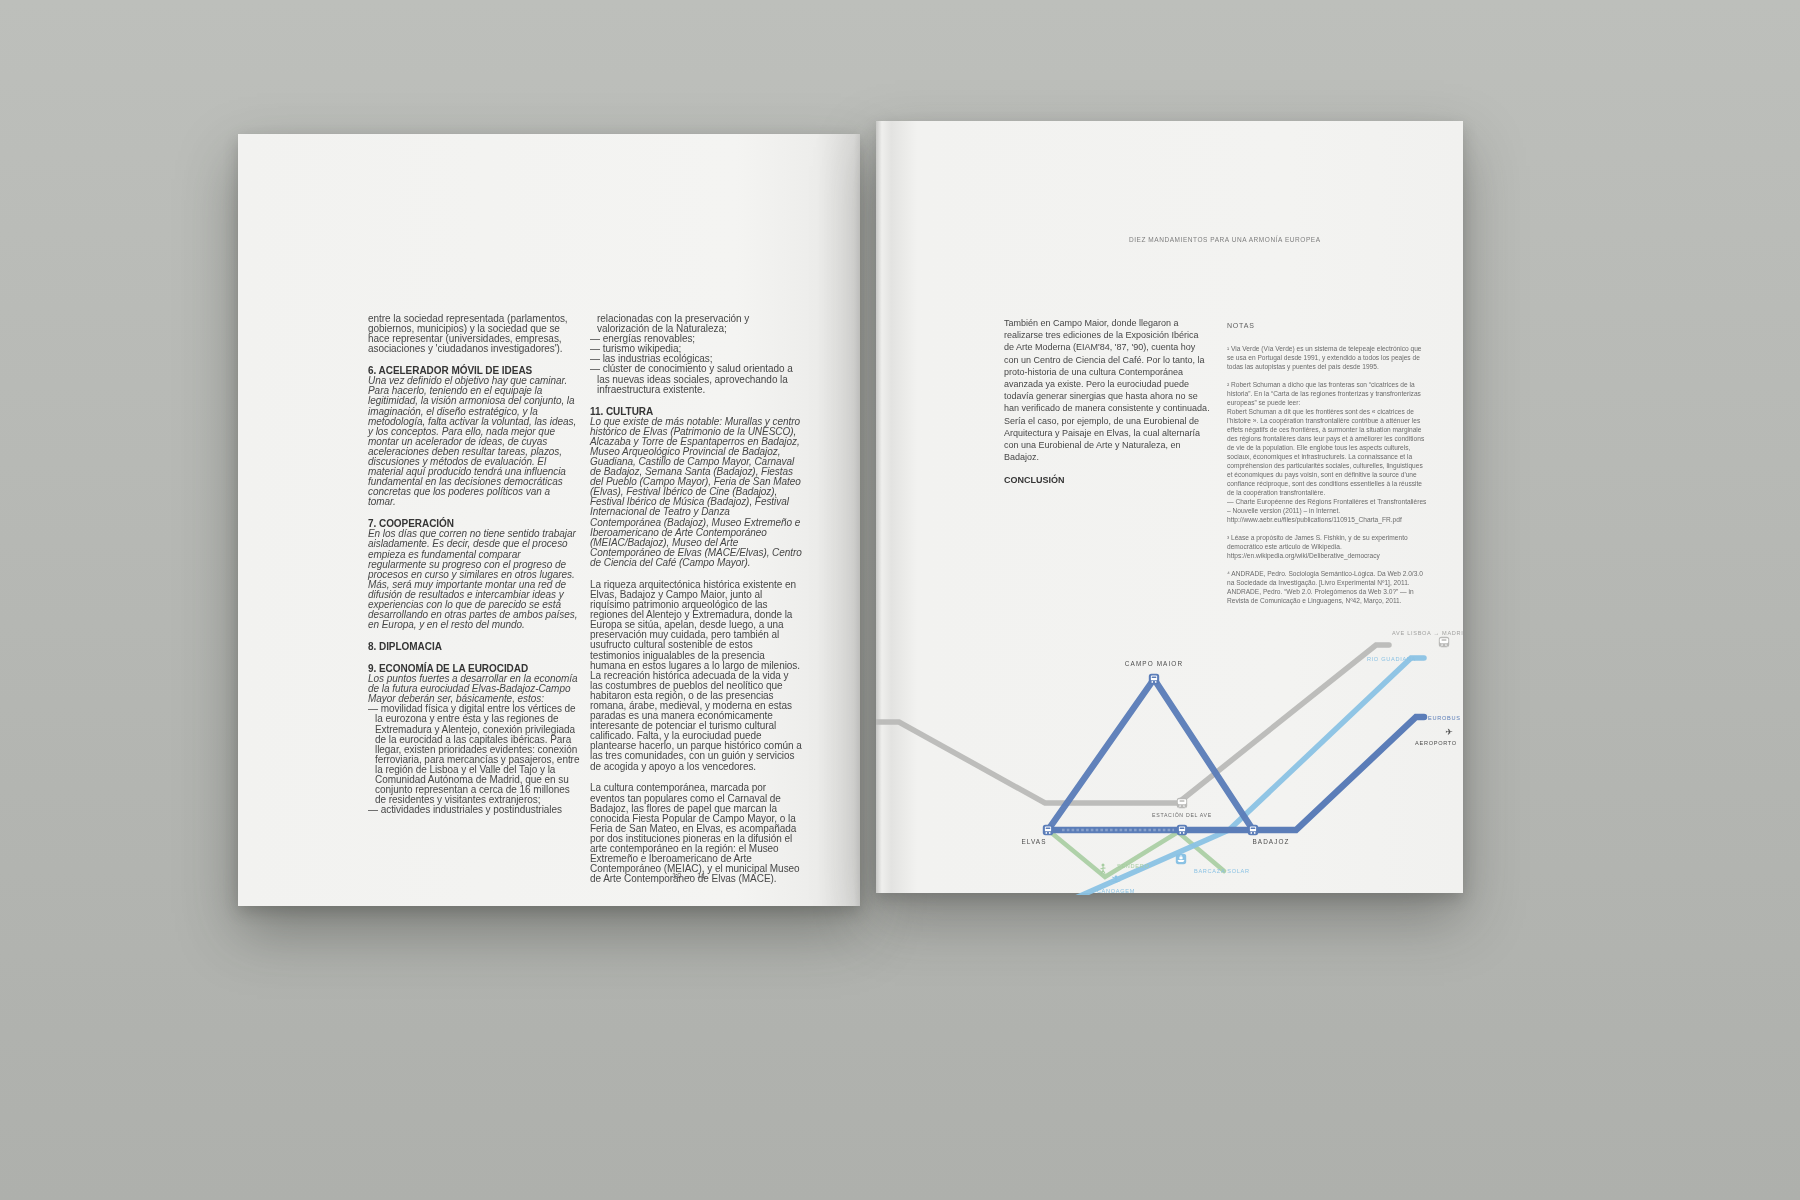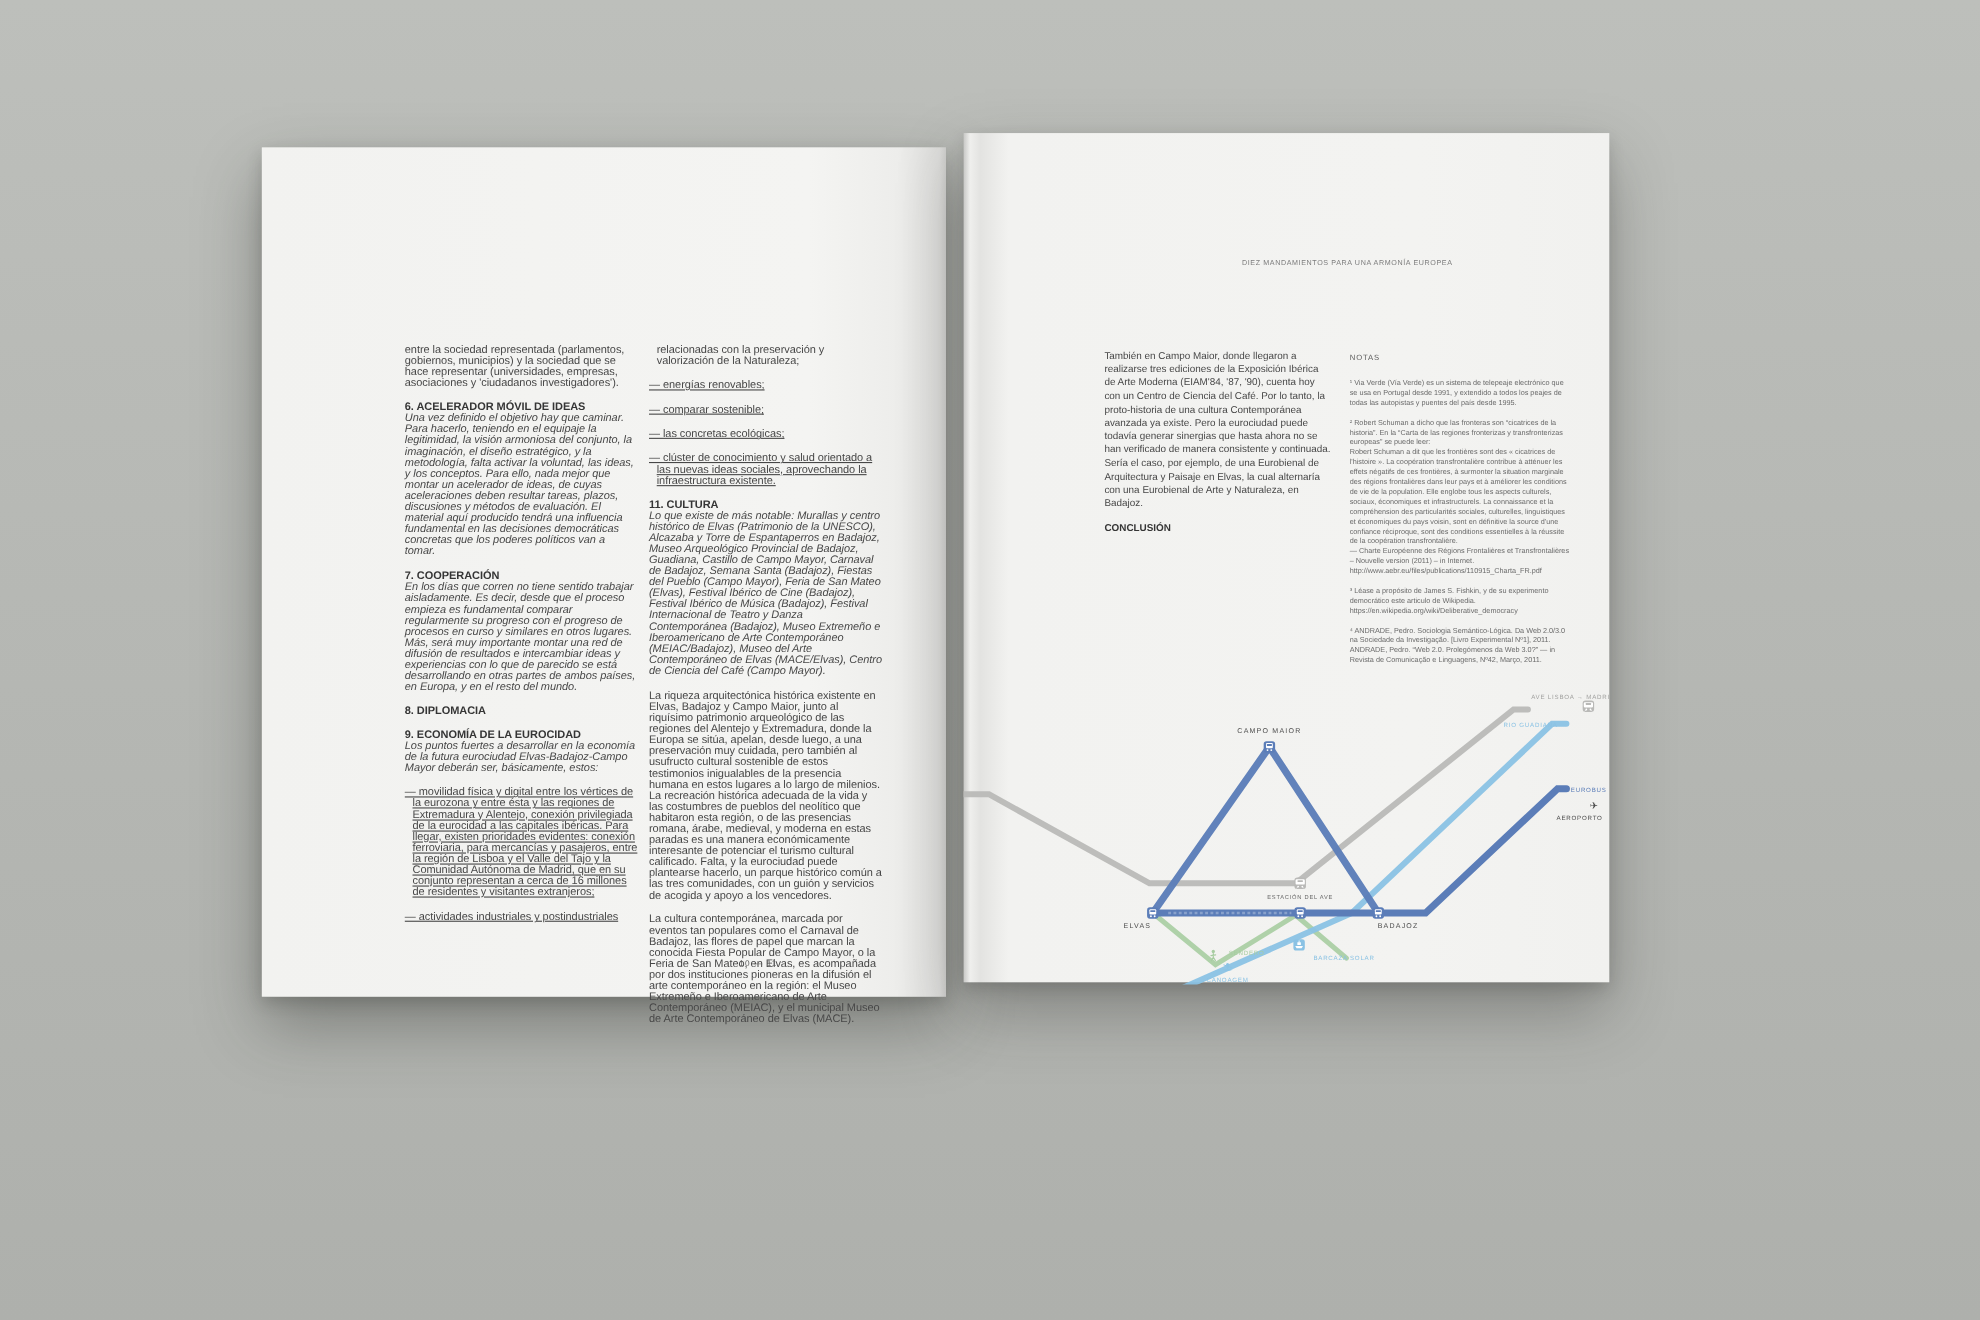--- a/index.html
+++ b/index.html
@@ -12,21 +12,21 @@
   #page-right{left:860px;top:121px;width:587px;height:772px;
     background:linear-gradient(90deg,#c8c8c6 0%,#efefed 1%,#e3e3e1 2.6%,#f2f2f0 7%,#f3f3f1 70%,#f1f1ef 100%);
     box-shadow:0 26px 55px rgba(40,42,38,.34),0 6px 14px rgba(40,42,38,.2);margin-left:16px;}
   .col{position:absolute;color:#474747;}
   .smallbody{font-size:10px;line-height:10.1px;letter-spacing:-.05px;}
   .bigbody{font-size:9px;line-height:12.2px;letter-spacing:0;}
   .notesbody{font-size:6.6px;line-height:9px;color:#6b6b6b;}
   .b-h{font-weight:bold;color:#353535;margin-top:1.18em;}
   .b-p{margin-top:1.18em;}
   .b-h + .b-p{margin-top:0;font-style:italic;}
-  .b-li{margin-top:12px;padding-left:7px;text-indent:-7px;text-decoration:underline;}
+  .b-li{margin-top:0;padding-left:7px;text-indent:-7px;}
   .b-cont{margin-top:0;padding-left:7px;}
   .col > :first-child{margin-top:0;}
   .notes-head{font-size:7px;letter-spacing:.8px;color:#5e5e5e;margin-bottom:14px;}
   .notes .b-p{margin-top:1.35em;word-wrap:break-word;}
   .notes .b-pc{margin-top:0;word-wrap:break-word;}
   #running-header{position:absolute;left:253px;top:115px;width:220px;
      font-size:6.5px;letter-spacing:.55px;color:#7d7d7d;white-space:nowrap;}
   #folio{position:absolute;left:434px;top:737px;font-size:7.5px;color:#5a5a5a;letter-spacing:1px;}
   #diagram{position:absolute;left:0;top:498px;}
   text{font-family:"Liberation Sans","DejaVu Sans",sans-serif;}
@@ -53,22 +53,22 @@
         <div class="b-p">En los días que corren no tiene sentido trabajar aisladamente. Es decir, desde que el proceso empieza es fundamental comparar regularmente su progreso con el progreso de procesos en curso y similares en otros lugares. Más, será muy importante montar una red de difusión de resultados e intercambiar ideas y experiencias con lo que de parecido se está desarrollando en otras partes de ambos países, en Europa, y en el resto del mundo.</div>
         <div class="b-h">8. DIPLOMACIA</div>
         <div class="b-h">9. ECONOMÍA DE LA EUROCIDAD</div>
         <div class="b-p">Los puntos fuertes a desarrollar en la economía de la futura eurociudad Elvas-Badajoz-Campo Mayor deberán ser, básicamente, estos:</div>
         <div class="b-li">— movilidad física y digital entre los vértices de la eurozona y entre ésta y las regiones de Extremadura y Alentejo, conexión privilegiada de la eurocidad a las capitales ibéricas. Para llegar, existen prioridades evidentes: conexión ferroviaria, para mercancías y pasajeros, entre la región de Lisboa y el Valle del Tajo y la Comunidad Autónoma de Madrid, que en su conjunto representan a cerca de 16 millones de residentes y visitantes extranjeros;</div>
         <div class="b-li">— actividades industriales y postindustriales</div>
       </div>
     <div class="col smallbody" style="left:352px;top:180px;width:212px;">
         <div class="b-cont">relacionadas con la preservación y valorización de la Naturaleza;</div>
         <div class="b-li">— energías renovables;</div>
-        <div class="b-li">— comparar sostenible;</div>
-        <div class="b-li">— las concretas ecológicas;</div>
+        <div class="b-li">— turismo wikipedia;</div>
+        <div class="b-li">— las industrias ecológicas;</div>
         <div class="b-li">— clúster de conocimiento y salud orientado a las nuevas ideas sociales, aprovechando la infraestructura existente.</div>
         <div class="b-h">11. CULTURA</div>
         <div class="b-p">Lo que existe de más notable: Murallas y centro histórico de Elvas (Patrimonio de la UNESCO), Alcazaba y Torre de Espantaperros en Badajoz, Museo Arqueológico Provincial de Badajoz, Guadiana, Castillo de Campo Mayor, Carnaval de Badajoz, Semana Santa (Badajoz), Fiestas del Pueblo (Campo Mayor), Feria de San Mateo (Elvas), Festival Ibérico de Cine (Badajoz), Festival Ibérico de Música (Badajoz), Festival Internacional de Teatro y Danza Contemporánea (Badajoz), Museo Extremeño e Iberoamericano de Arte Contemporáneo (MEIAC/Badajoz), Museo del Arte Contemporáneo de Elvas (MACE/Elvas), Centro de Ciencia del Café (Campo Mayor).</div>
         <div class="b-p">La riqueza arquitectónica histórica existente en Elvas, Badajoz y Campo Maior, junto al riquísimo patrimonio arqueológico de las regiones del Alentejo y Extremadura, donde la Europa se sitúa, apelan, desde luego, a una preservación muy cuidada, pero también al usufructo cultural sostenible de estos testimonios inigualables de la presencia humana en estos lugares a lo largo de milenios. La recreación histórica adecuada de la vida y las costumbres de pueblos del neolítico que habitaron esta región, o de las presencias romana, árabe, medieval, y moderna en estas paradas es una manera económicamente interesante de potenciar el turismo cultural calificado. Falta, y la eurociudad puede plantearse hacerlo, un parque histórico común a las tres comunidades, con un guión y servicios de acogida y apoyo a los vencedores.</div>
         <div class="b-p">La cultura contemporánea, marcada por eventos tan populares como el Carnaval de Badajoz, las flores de papel que marcan la conocida Fiesta Popular de Campo Mayor, o la Feria de San Mateo, en Elvas, es acompañada por dos instituciones pioneras en la difusión el arte contemporáneo en la región: el Museo Extremeño e Iberoamericano de Arte Contemporáneo (MEIAC), y el municipal Museo de Arte Contemporáneo de Elvas (MACE).</div>
       </div>
     <div id="folio">10 — 11</div>
   </div>
 
   <div class="page" id="page-right">

